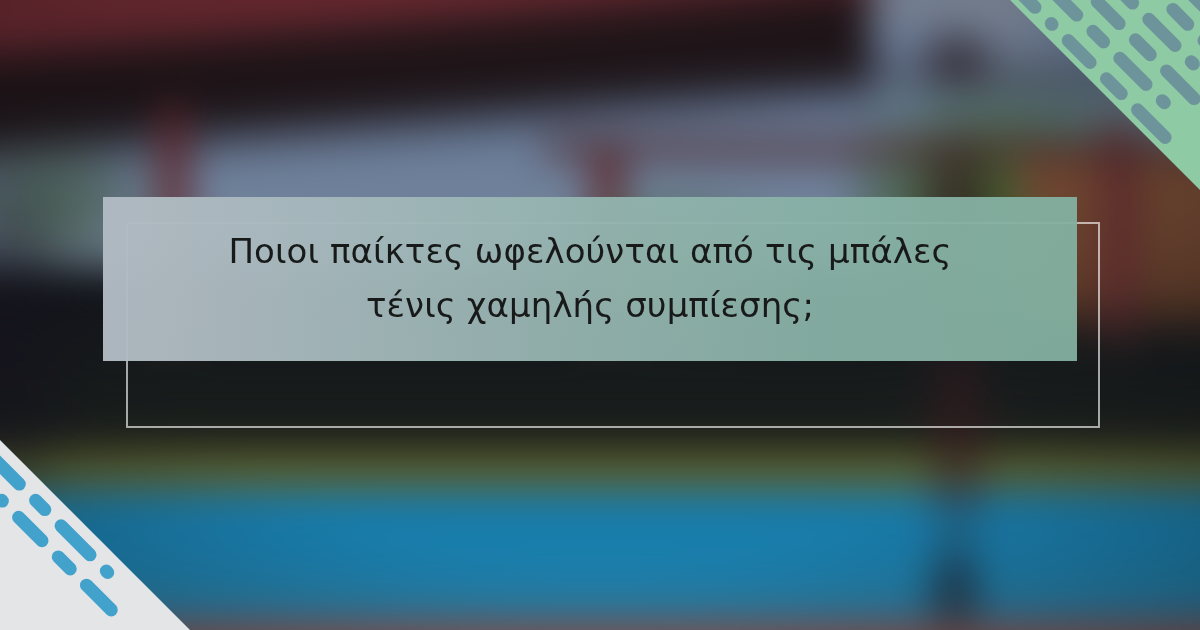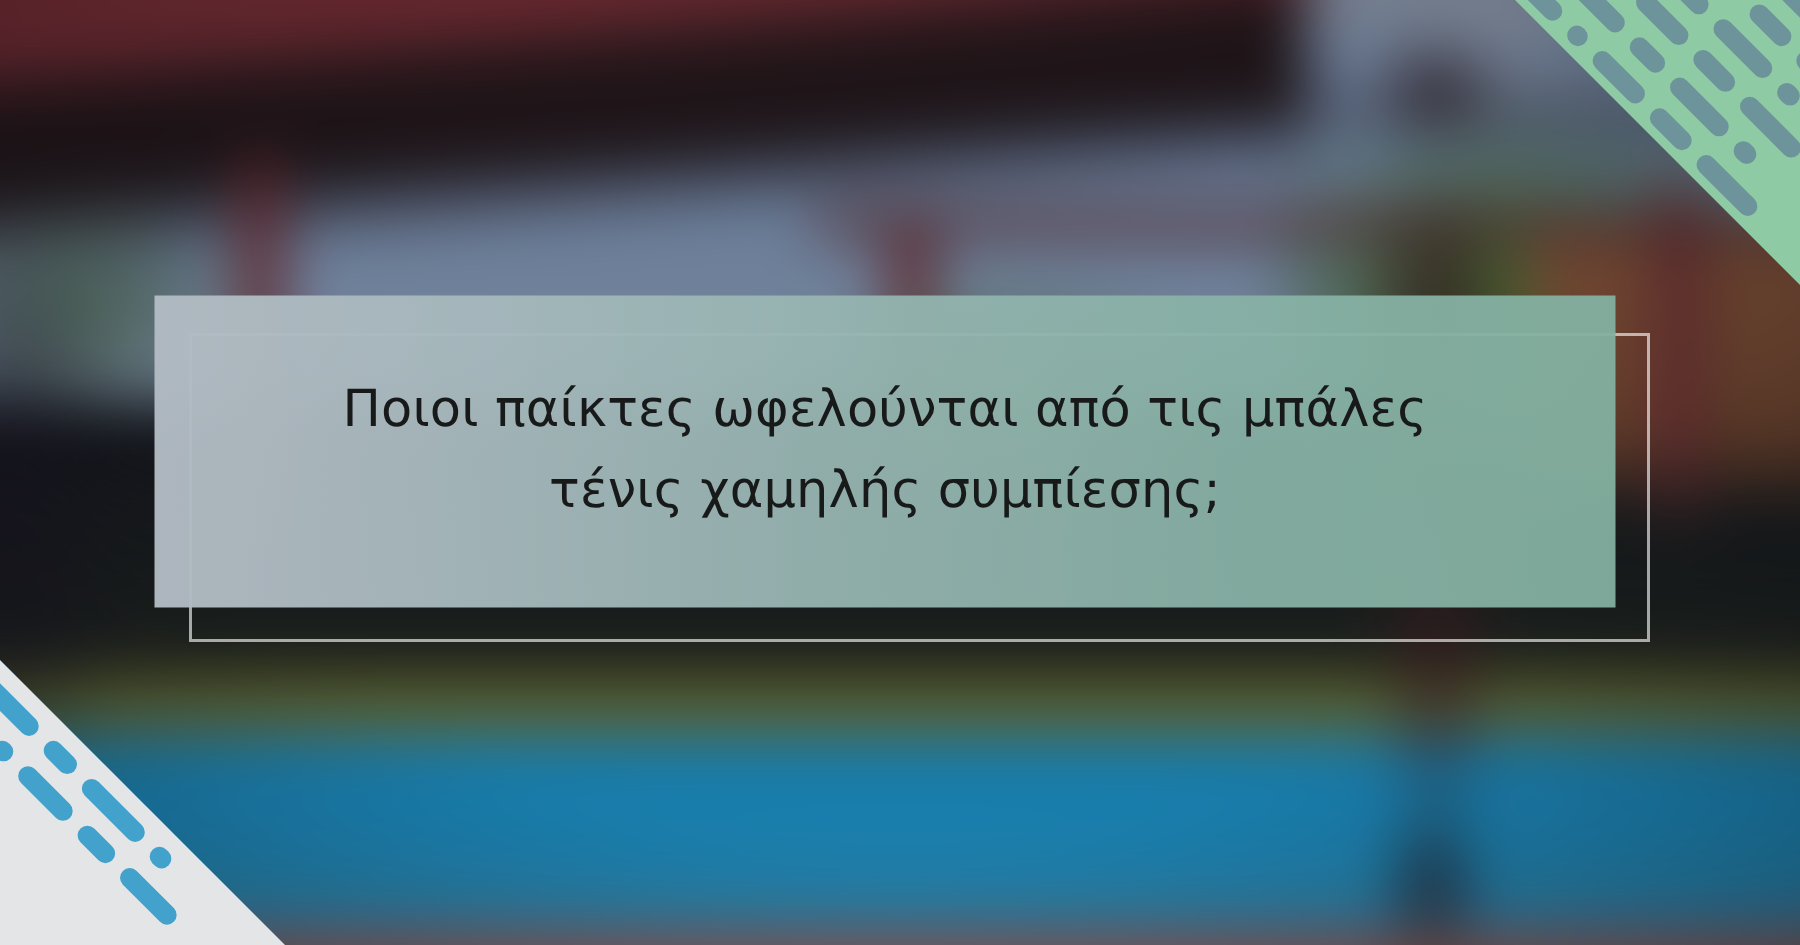--- a/index.html
+++ b/index.html
@@ -146,21 +146,21 @@
     position:absolute;
     left:126px; top:222px;
     width: 974px; height: 206px;
     border: 2px solid rgba(255,255,255,.62);
     background: transparent;
   }
 
   .card {
     position:absolute;
     left:103px; top:197px;
-    width: 974px; height: 208px;
+    width: 974px; height: 164px;
     background: linear-gradient(90deg,
        rgba(178,187,195,.97) 0%,
        rgba(166,184,188,.96) 22%,
        rgba(149,180,176,.95) 48%,
        rgba(136,177,166,.95) 74%,
        rgba(131,176,160,.95) 100%);
     display:flex;
     align-items:center;
     justify-content:center;
     padding: 10px 56px;

